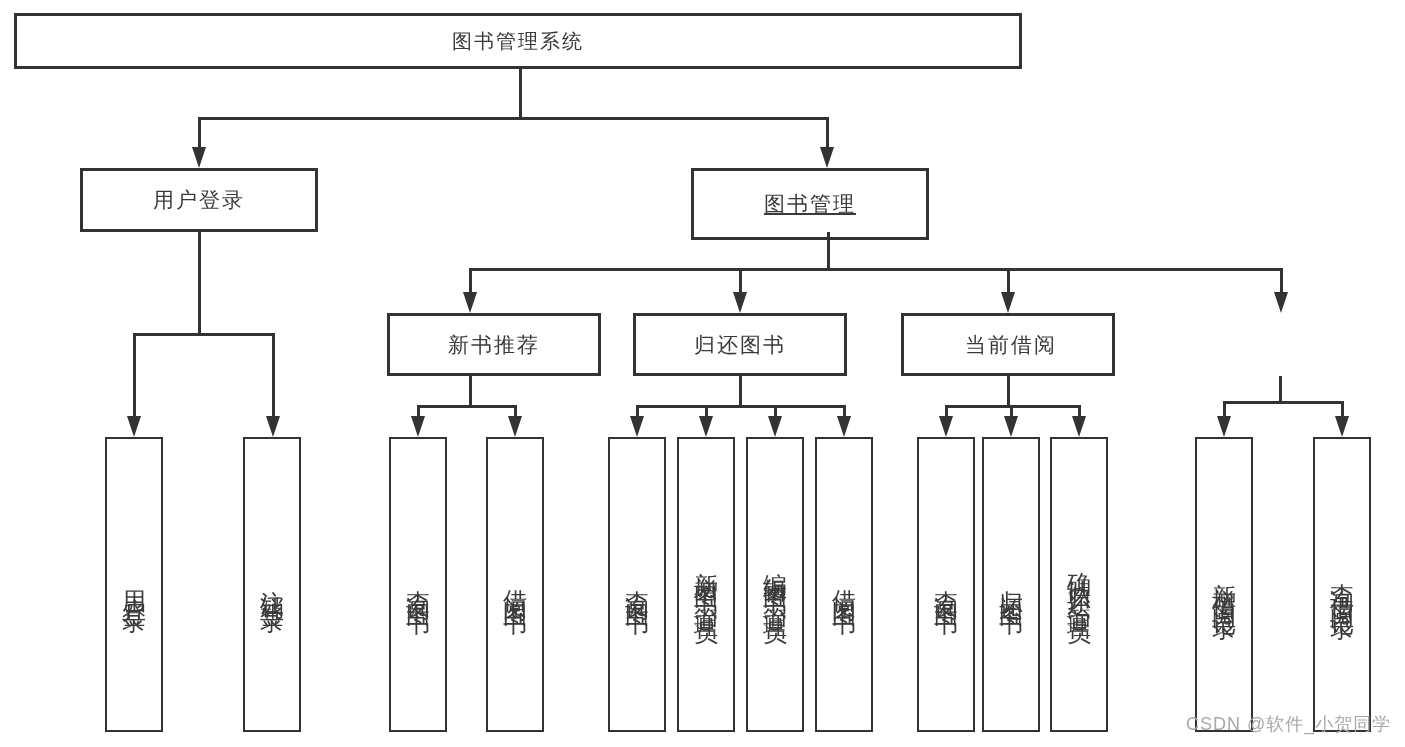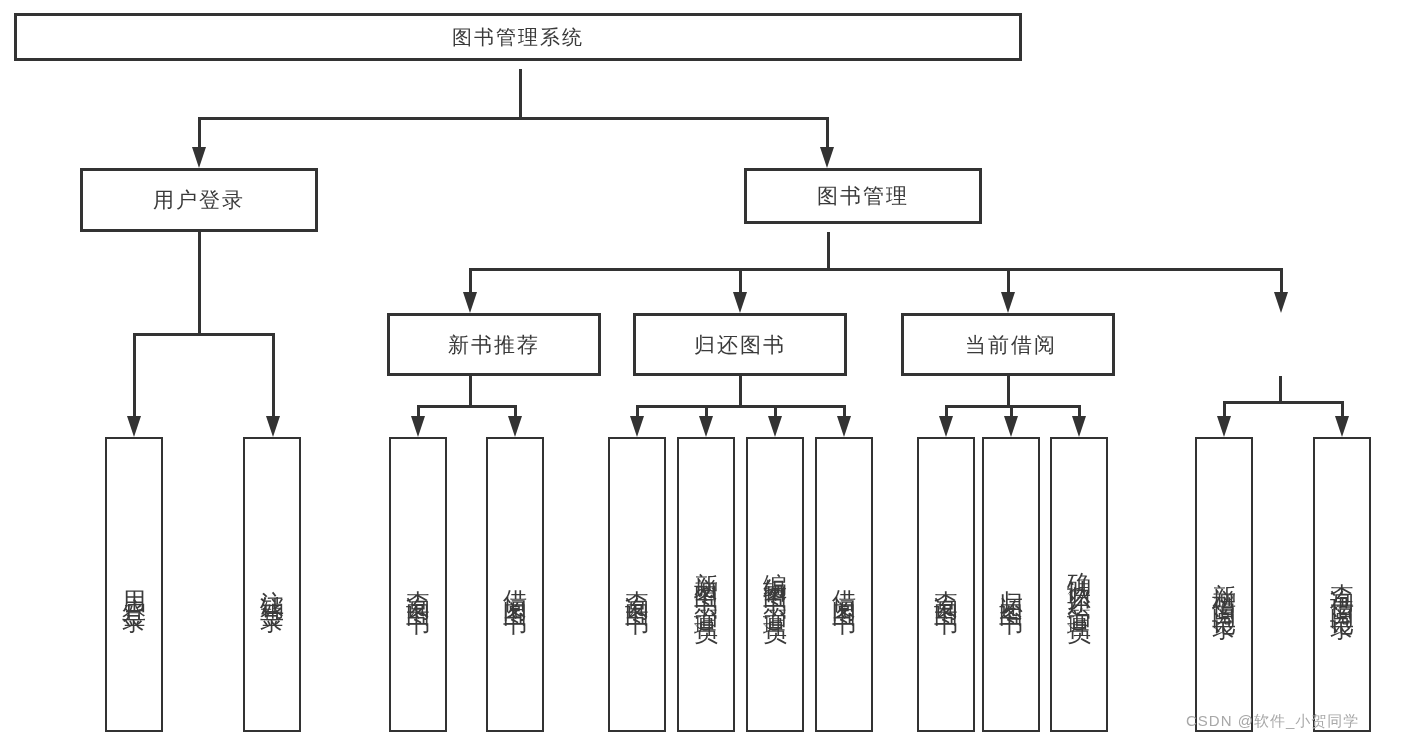--- a/index.html
+++ b/index.html
@@ -38,49 +38,49 @@
   .arrowhead{
     position:absolute;
     width:0;height:0;
     border-left:7.5px solid transparent;
     border-right:7.5px solid transparent;
     border-top:21px solid #333333;
   }
   .watermark{
     position:absolute;
     left:1186px;top:712px;
-    font-size:15px;
+    font-size:18px;
     color:#a8a8a8;
     letter-spacing:1px;
     white-space:nowrap;
     z-index:6;
   }
 </style>
 </head>
 <body>
 
 <div id="canvas">
 
-  <div class="box" style="left:14px;top:13px;width:1008px;height:48px;">
+  <div class="box" style="left:14px;top:13px;width:1008px;height:56px;">
     <span class="root-label">图书管理系统</span>
   </div>
 
   <div>
     <div class="vline" style="left:518.5px;top:69px;width:3px;height:50px;"></div>
     <div class="hline" style="left:197.5px;top:116.5px;width:631px;height:3px;"></div>
     <div class="vline" style="left:197.5px;top:119px;width:3px;height:31px;"></div>
     <div class="arrowhead" style="left:191.5px;top:147px;"></div>
     <div class="vline" style="left:825.5px;top:119px;width:3px;height:31px;"></div>
     <div class="arrowhead" style="left:819.5px;top:147px;"></div>
   </div>
 
   <div class="box" style="left:80px;top:168px;width:238px;height:64px;">
     <span class="hlabel">用户登录</span>
   </div>
-  <div class="box" style="left:744px;top:168px;width:238px;height:56px;">
+  <div class="box" style="left:691px;top:168px;width:238px;height:72px;text-decoration:underline;">
     <span class="hlabel">图书管理</span>
   </div>
 
   <div>
     <div class="vline" style="left:197.5px;top:232px;width:3px;height:103px;"></div>
     <div class="hline" style="left:132.5px;top:332.5px;width:142px;height:3px;"></div>
     <div class="vline" style="left:132.5px;top:335px;width:3px;height:82px;"></div>
     <div class="arrowhead" style="left:126.5px;top:416px;"></div>
     <div class="vline" style="left:271.5px;top:335px;width:3px;height:82px;"></div>
     <div class="arrowhead" style="left:265.5px;top:416px;"></div>

